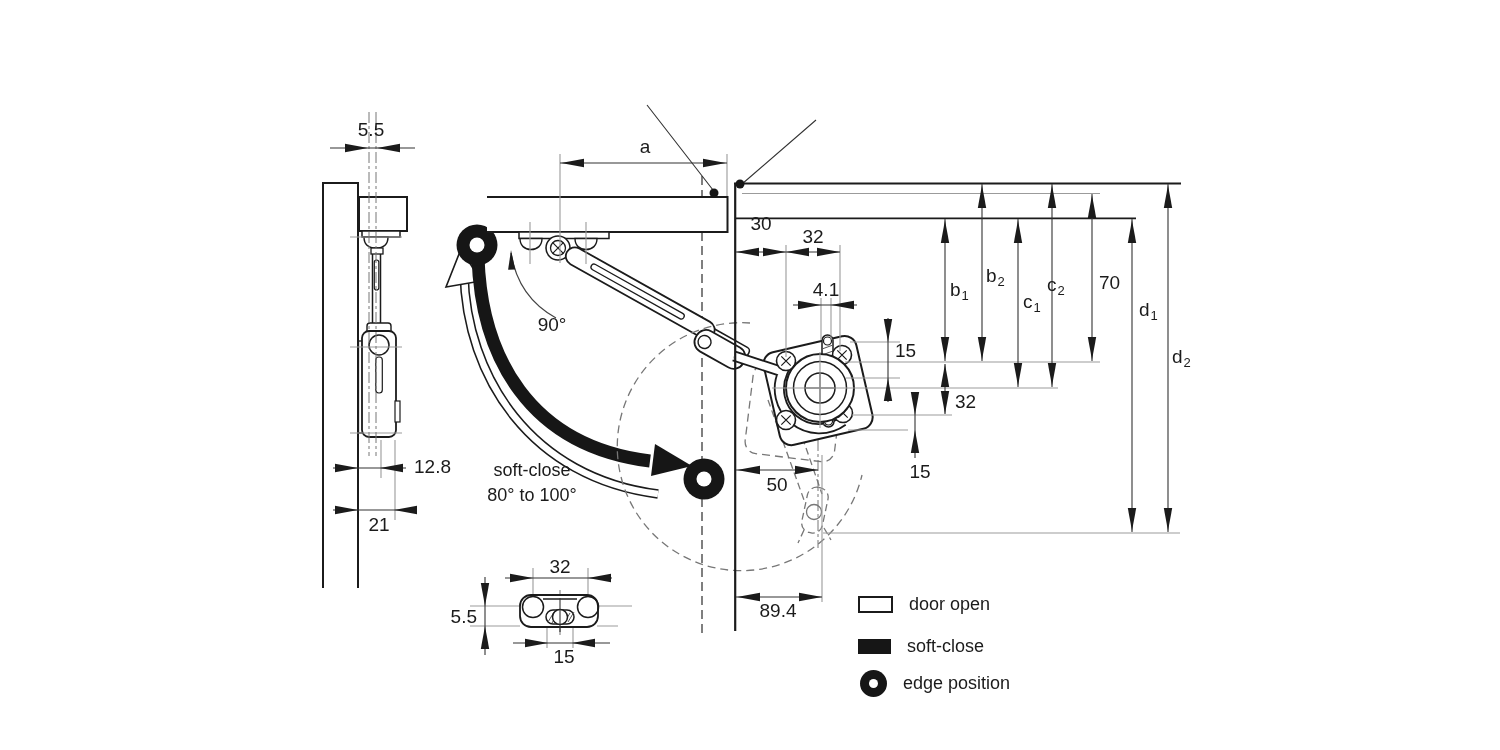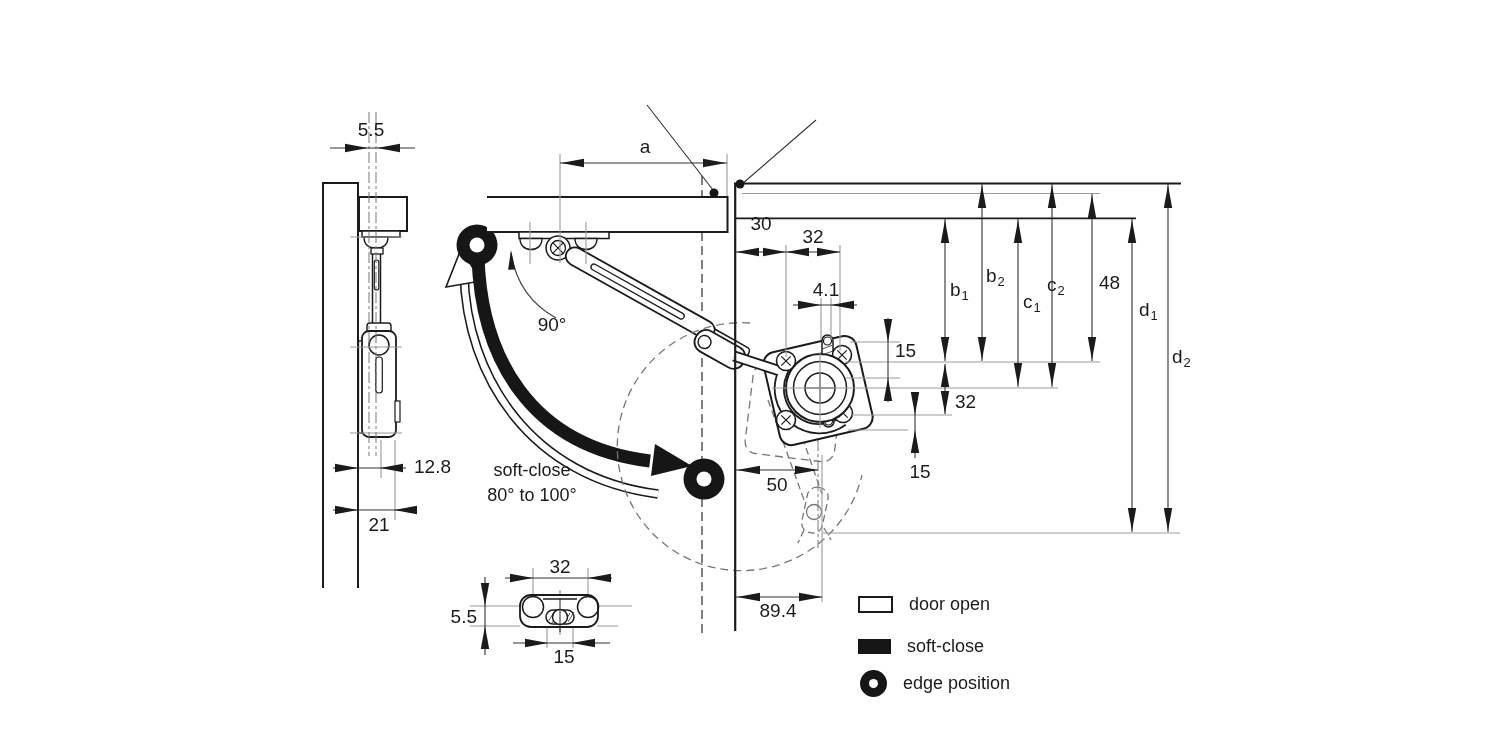--- a/index.html
+++ b/index.html
@@ -260,21 +260,21 @@
 <div class="lbl c" style="left:748px;top:600px;width:60px;">89.4</div>
 
 <div class="lbl c" style="left:527px;top:314px;width:50px;">90°</div>
 <div class="lbl note c" style="left:441px;top:458px;width:182px;">soft-close
 80° to 100°</div>
 
 <div class="lbl ref" style="left:950px;top:279px;"><span>b</span><span class="sub">1</span></div>
 <div class="lbl ref" style="left:986px;top:265px;"><span>b</span><span class="sub">2</span></div>
 <div class="lbl ref" style="left:1023px;top:291px;"><span>c</span><span class="sub">1</span></div>
 <div class="lbl ref" style="left:1047px;top:274px;"><span>c</span><span class="sub">2</span></div>
-<div class="lbl" style="left:1099px;top:272px;">48</div>
+<div class="lbl" style="left:1099px;top:272px;">70</div>
 <div class="lbl ref" style="left:1139px;top:299px;"><span>d</span><span class="sub">1</span></div>
 <div class="lbl ref" style="left:1172px;top:346px;"><span>d</span><span class="sub">2</span></div>
 
 <div class="lbl c" style="left:532px;top:556px;width:56px;">32</div>
 <div class="lbl r" style="left:427px;top:606px;width:50px;">5.5</div>
 <div class="lbl c" style="left:536px;top:646px;width:56px;">15</div>
 
 <div class="legend-row" style="left:858px;top:594px;">
   <span class="sw-outline"></span>
   <span class="txt">door open</span>

